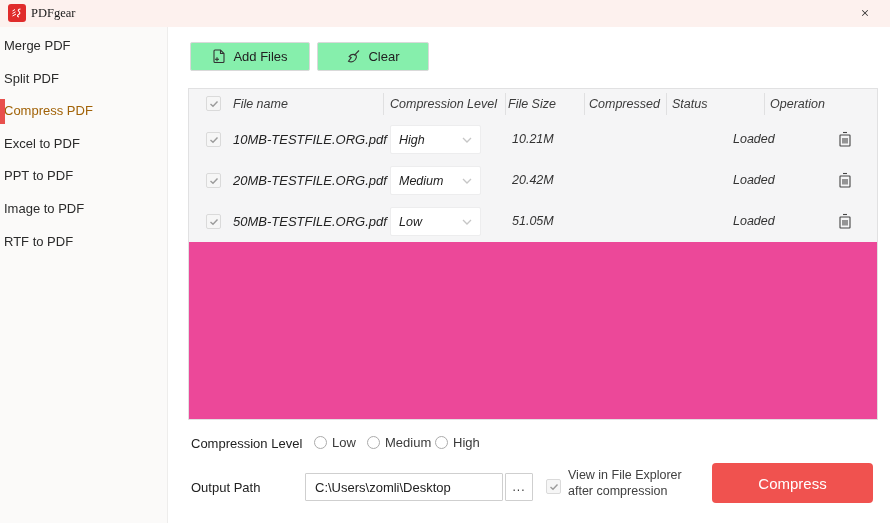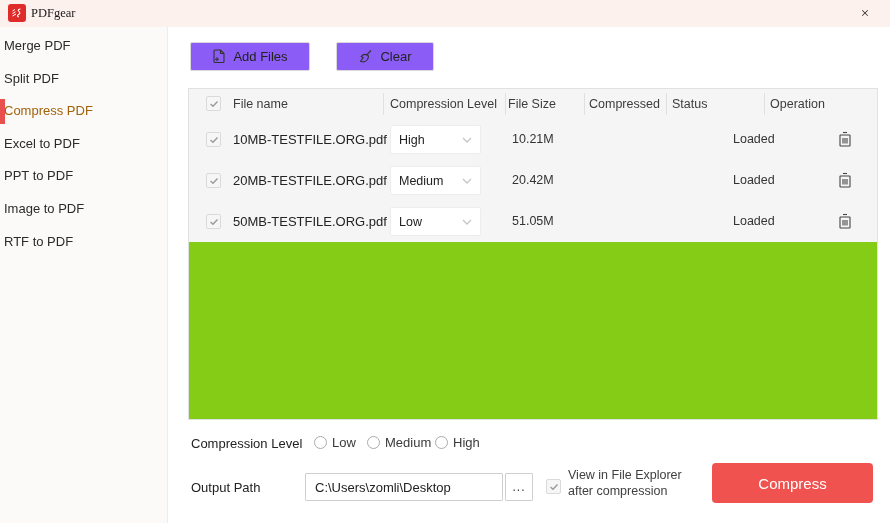--- a/index.html
+++ b/index.html
@@ -23,29 +23,29 @@
   .sidebar { position:absolute; left:0; top:27px; bottom:0; width:168px; background:#fbfaf9;
              border-right:1px solid rgba(0,0,0,0.05); padding-top:3px; }
   .side-item { position:relative; height:32.6px; line-height:32.6px; padding-left:4px;
                font-size:13px; color:#2b2b2b; cursor:default; }
   .side-item.active { color:#a16207; }
   .side-item.active .active-bar { position:absolute; left:0; top:4px; bottom:4px; width:5px; background:#e8504d; }
 
   
   .main { position:absolute; left:168px; top:27px; right:0; bottom:0; background:#fff; }
 
-  .btn { position:absolute; top:15px; height:29px; background:#8b5cf6; border:1px solid #d9d9d9;
+  .btn { position:absolute; top:15px; height:29px; background:#86efac; border:1px solid #d9d9d9;
          border-radius:2px; display:flex; align-items:center; justify-content:center; gap:7px;
          font-size:13px; color:#222; cursor:default; }
   .btn-add { left:22px; width:120px; }
-  .btn-clear { left:168px; width:98px; }
+  .btn-clear { left:149px; width:112px; }
 
   
   .table { position:absolute; left:20px; top:61px; width:690px; height:332px;
-           border:1px solid #e1e1e2; background:#84cc16; }
+           border:1px solid #e1e1e2; background:#ec4899;font-style:italic; }
   .gray-zone { position:absolute; left:0; top:0; right:0; height:153px; background:#f5f5f6; }
   .thead { position:absolute; left:0; top:0; right:0; height:30px; }
   .th { position:absolute; top:0; line-height:30px; font-size:12.5px; color:#3c3c3c; white-space:nowrap; }
   .divider { position:absolute; top:4px; bottom:4px; width:1px; background:#e0e0e1; }
   .d1{left:194px}.d2{left:316px}.d3{left:395px}.d4{left:477px}.d5{left:575px}
   .h-name{left:44px}.h-level{left:201px}.h-size{left:319px}.h-compressed{left:400px}.h-status{left:483px}.h-op{left:581px}
 
   .row { position:absolute; left:0; right:0; height:41px; }
   .r0{top:30px}.r1{top:71px}.r2{top:112px}
   .cell { position:absolute; top:0; line-height:41px; font-size:12.5px; color:#333; white-space:nowrap; }

